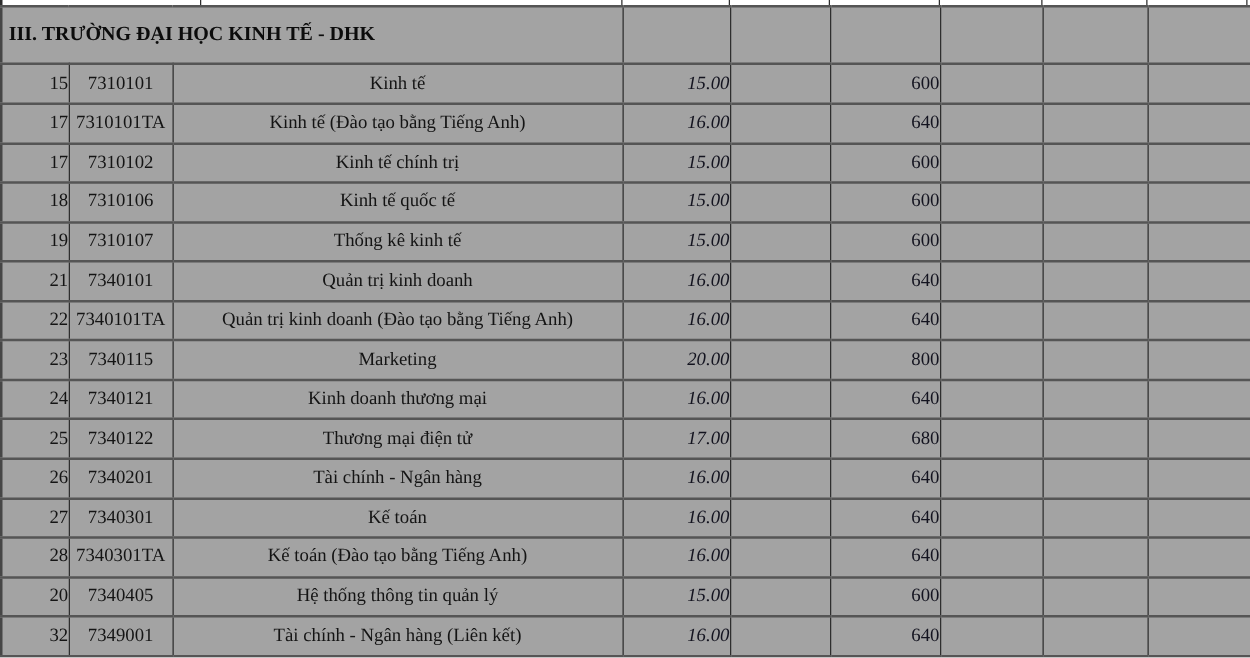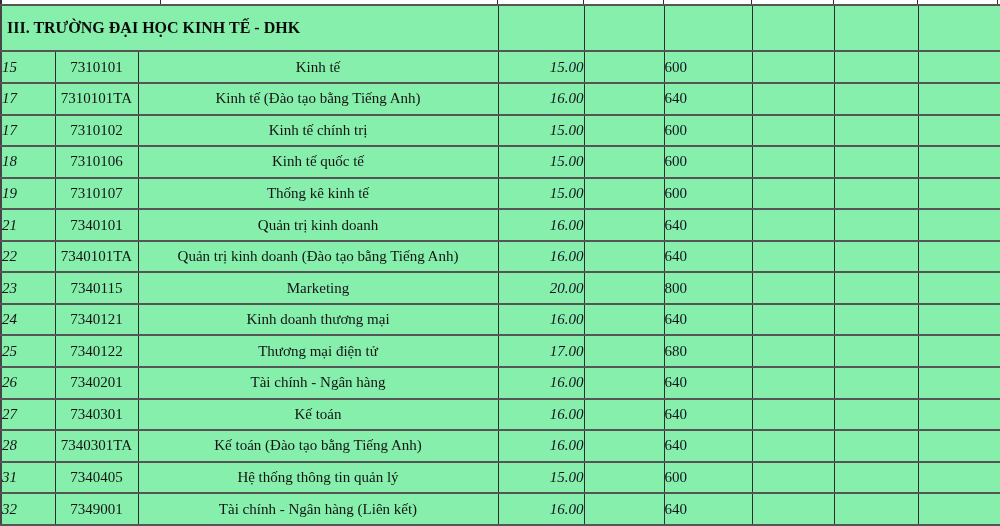--- a/index.html
+++ b/index.html
@@ -1,17 +1,17 @@
 <!DOCTYPE html>
 <html><head>
 <meta charset="utf-8">
 <style>
   html,body{margin:0;padding:0;background:#fff;}
   .page{
-    position:relative;width:1000px;height:526px;background:#86efac;overflow:hidden;
+    position:relative;width:1000px;height:526px;background:#a3a3a3;overflow:hidden;
     font-family:"Liberation Serif","DejaVu Serif",serif;color:#141414;
   }
   
   .sliver{position:absolute;top:0;left:0;width:1000px;height:5px;background:#fff;}
   .sliver .tick{position:absolute;top:0;width:1px;height:5px;background:#2e2e2e;}
   .sliver .tick.thick{width:2px;}
 
   table.grid{
     position:absolute;top:4px;left:0;width:1000px;height:522px;
     border-collapse:collapse;table-layout:fixed;
@@ -20,25 +20,25 @@
   table.grid td{
     border-left:1px solid #2e2e2e;border-right:1px solid #2e2e2e;
     border-top:2px solid #555;border-bottom:2px solid #555;
     padding:0;font-size:15px;line-height:1;overflow:hidden;white-space:nowrap;
     vertical-align:middle;
   }
   tr.section-row{height:25px;}
   tr.section-row td.section-cell{
     font-weight:bold;font-size:16px;padding-left:5px;color:#0c0c0c;
   }
-  .c-no{text-align:left;font-style:italic;}
+  .c-no{text-align:right;}
   .c-code{text-align:center;padding-left:6px;}
   .c-name{text-align:center;padding-left:7px;}
   .c-score{text-align:right;padding-right:5px;color:#13131f;font-style:italic;}
-  .c-val{text-align:left;padding-right:6px;color:#13131f;}
+  .c-val{text-align:right;padding-right:6px;color:#13131f;}
 </style>
 </head>
 <body>
 
 <div class="page">
 
   <div class="sliver">
     <i class="tick thick" style="left:0"></i>
     <i class="tick" style="left:160px"></i>
     <i class="tick" style="left:497px"></i>
@@ -211,21 +211,21 @@
       <td class="c-code">7340301TA</td>
       <td class="c-name">Kế toán (Đào tạo bằng Tiếng Anh)</td>
       <td class="c-score">16.00</td>
       <td></td>
       <td class="c-val">640</td>
       <td></td>
       <td></td>
       <td></td>
     </tr>
         <tr>
-      <td class="c-no">31</td>
+      <td class="c-no">20</td>
       <td class="c-code">7340405</td>
       <td class="c-name">Hệ thống thông tin quản lý</td>
       <td class="c-score">15.00</td>
       <td></td>
       <td class="c-val">600</td>
       <td></td>
       <td></td>
       <td></td>
     </tr>
         <tr>

